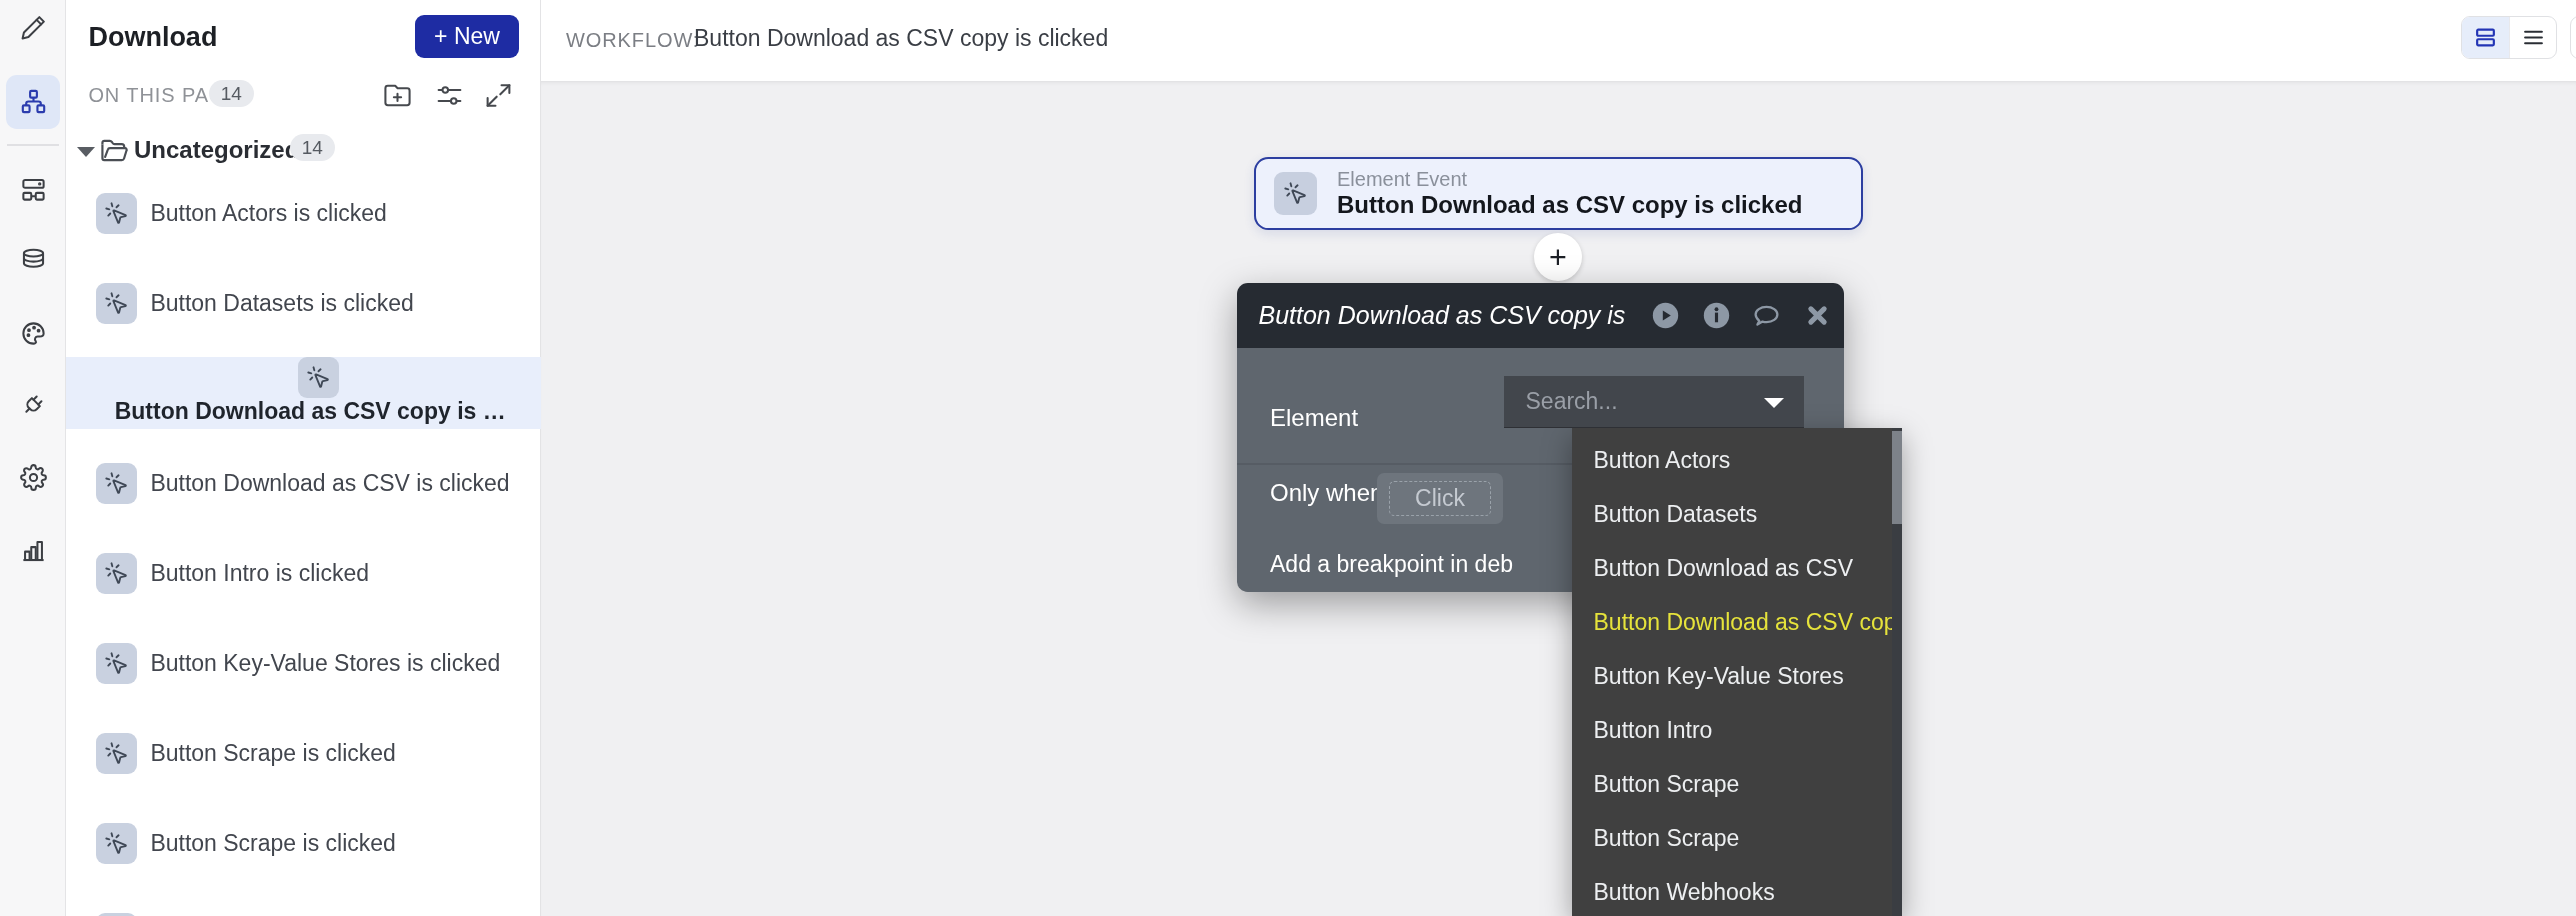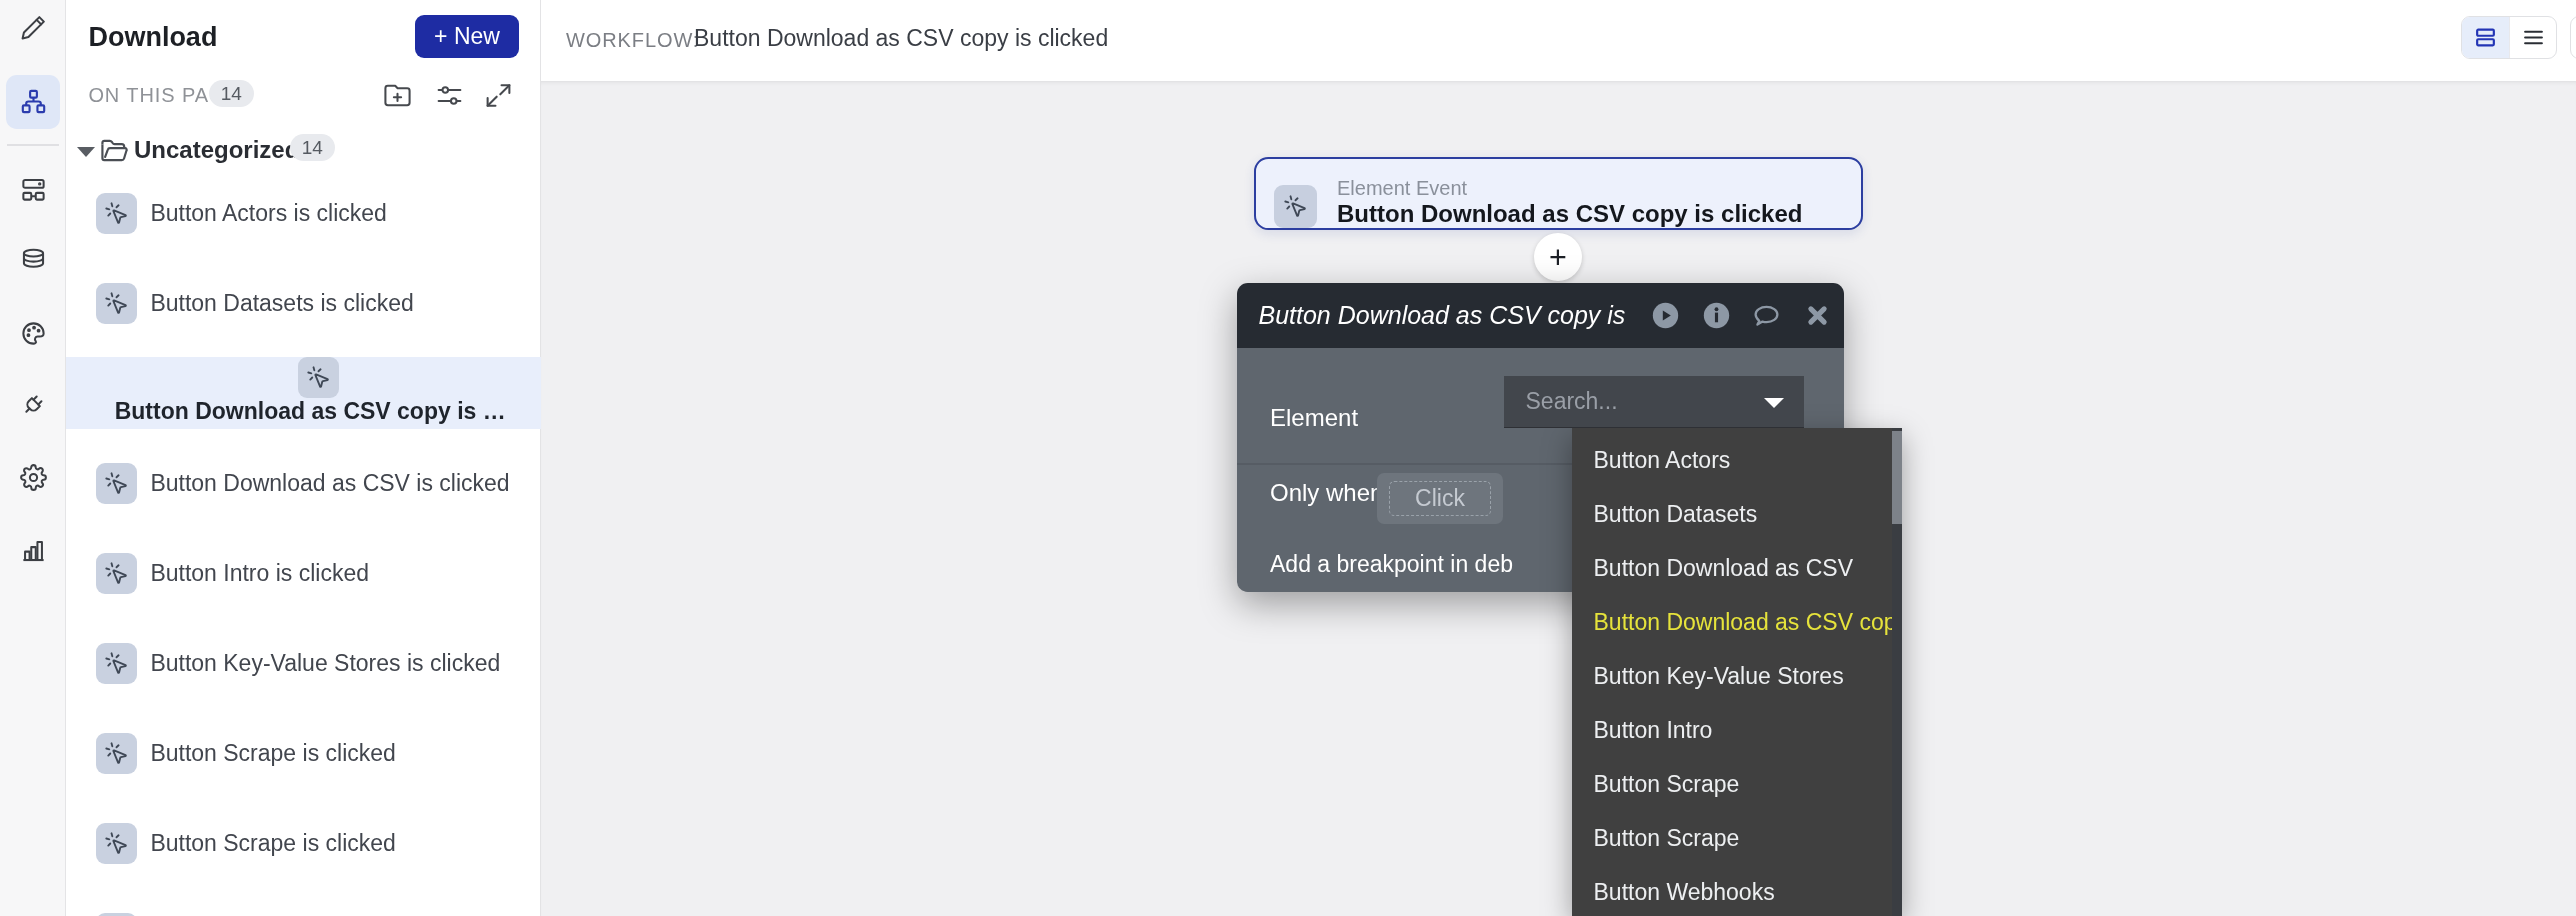--- a/index.html
+++ b/index.html
@@ -67,21 +67,21 @@
                 background:#fff; border:1.8px solid #e0e1e4; border-radius:9px; cursor:pointer;
                 font-size:23px; color:#a16207; font-family:inherit; }
   .view-notes svg { width:27px; height:27px; display:block; color:#24282e; }
 
   
   .canvas { position:absolute; left:0; top:82px; width:2035px; height:834px; background:#f0f0f2;
             box-shadow:inset 0 3.6px 5.4px -3.6px rgba(0,0,0,.08); }
 
   .node { position:absolute; left:713px; top:75px; width:609px; height:73px;
           background:#edf1fc; border:2.7px solid #2c3ea0; border-radius:14.3px;
-          box-shadow:0 3.6px 10.8px rgba(44,62,160,.12); display:flex; align-items:flex-end; cursor:pointer; }
+          box-shadow:0 3.6px 10.8px rgba(44,62,160,.12); display:flex; align-items:center; cursor:pointer; }
   .node .evt-icon { margin-left:18px; flex:0 0 43px; width:43px; height:43px; background:#c7cfdf; }
   .node-texts { margin-left:20px; display:flex; flex-direction:column; line-height:1.15; }
   .node-type { font-size:20px; color:#8a909b; }
   .node-title { font-size:24px; font-weight:700; color:#14171d; }
 
   .add-step { position:absolute; left:993px; top:151px; width:48px; height:48px; border-radius:50%;
               background:#fff; border:none; box-shadow:0 1.8px 5.4px rgba(0,0,0,.18);
               font-size:30.5px; color:#1d2127; cursor:pointer; font-family:inherit; line-height:1; }
 
   

